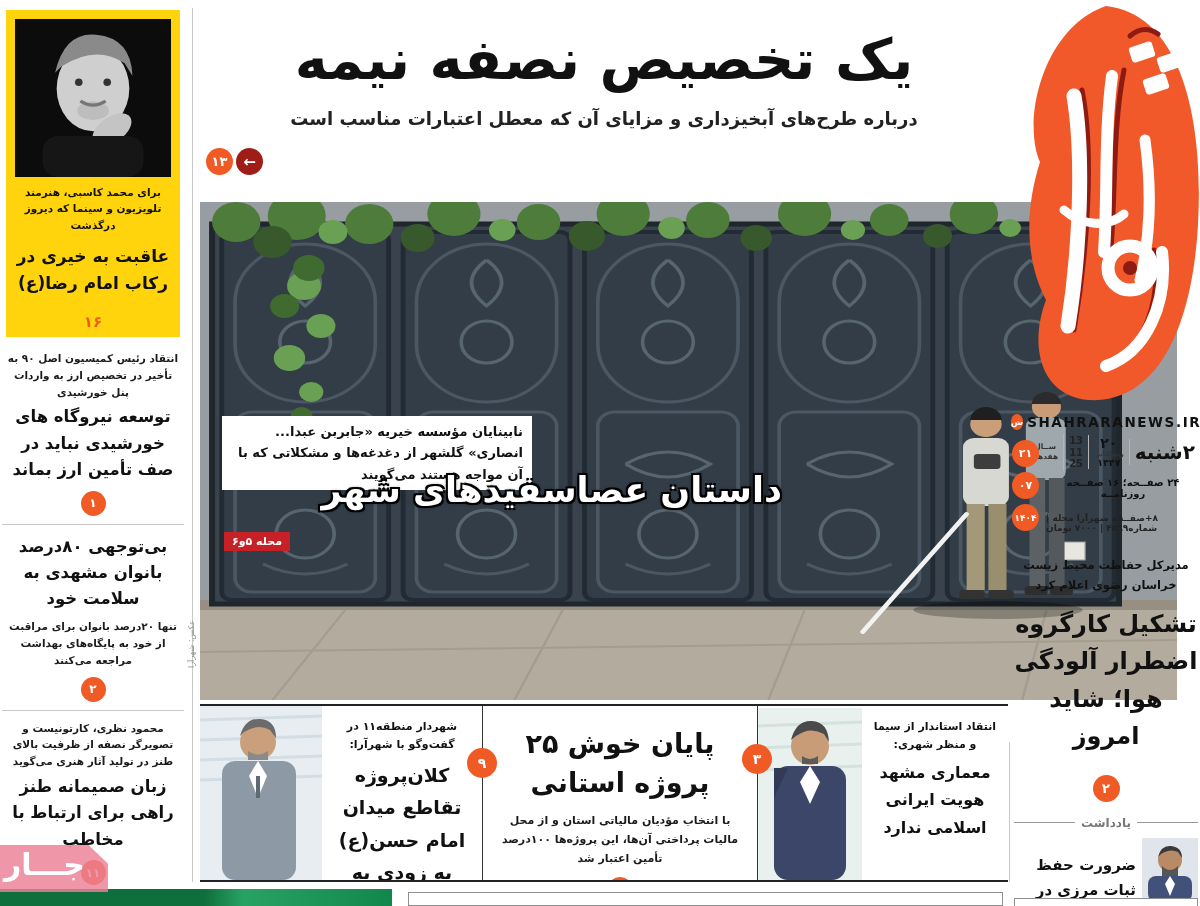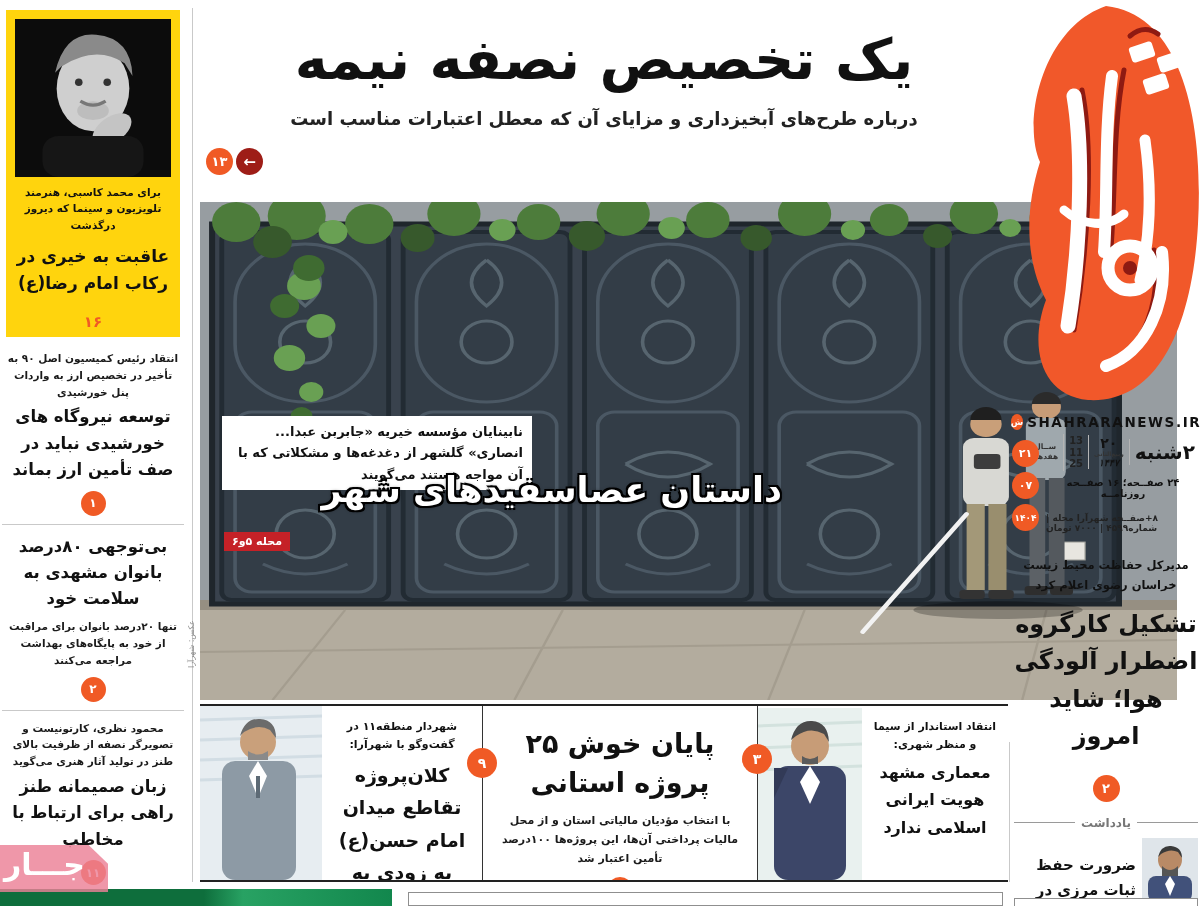--- a/index.html
+++ b/index.html
@@ -67,21 +67,21 @@
   .masthead{position:relative;margin-top:4px;}
   .date-circles{position:absolute;left:0;top:6px;display:flex;flex-direction:column;gap:5px;}
   .date-circles .circle{width:27px;height:27px;font-size:11px;}
   .date-circles .circle.small{font-size:9px;}
   .date-table{margin-left:34px;display:flex;direction:rtl;align-items:center;justify-content:flex-start;}
   .dcell{padding:1px 5px;border-left:1px solid #b5b5b5;text-align:center;}
   .dcell:last-child{border-left:none;}
   .weekday{font-size:20px;font-weight:900;}
   .hijri-day{font-size:14px;font-weight:900;line-height:1;}
   .hijri-month{font-size:6px;font-weight:bold;color:#333;}
-  .hijri-year{font-size:9.5px;font-weight:900;font-style:italic;}
+  .hijri-year{font-size:9.5px;font-weight:900;}
   .greg{direction:ltr;font-size:10px;font-weight:bold;line-height:1.15;color:#222;}
   .yearlab{font-size:7.5px;font-weight:bold;color:#333;line-height:1.4;}
   .pages-line{margin:6px 0 0 34px;font-size:10px;font-weight:bold;text-align:center;}
   .issue-line{margin:14px 0 0 34px;font-size:9px;font-weight:bold;text-align:left;color:#222;}
   .env{margin-top:22px;text-align:center;padding:0 2px;}
   .env-kicker{font-size:11.5px;font-weight:bold;line-height:1.75;}
   .env-title{font-size:24px;font-weight:900;line-height:1.55;margin-top:10px;}
   .env .circle{width:27px;height:27px;font-size:13px;margin:10px auto 0;}
   .note{margin-top:14px;padding:0 2px;}
   .note-label-row{display:flex;align-items:center;gap:6px;color:#777;font-size:12px;font-weight:bold;}

